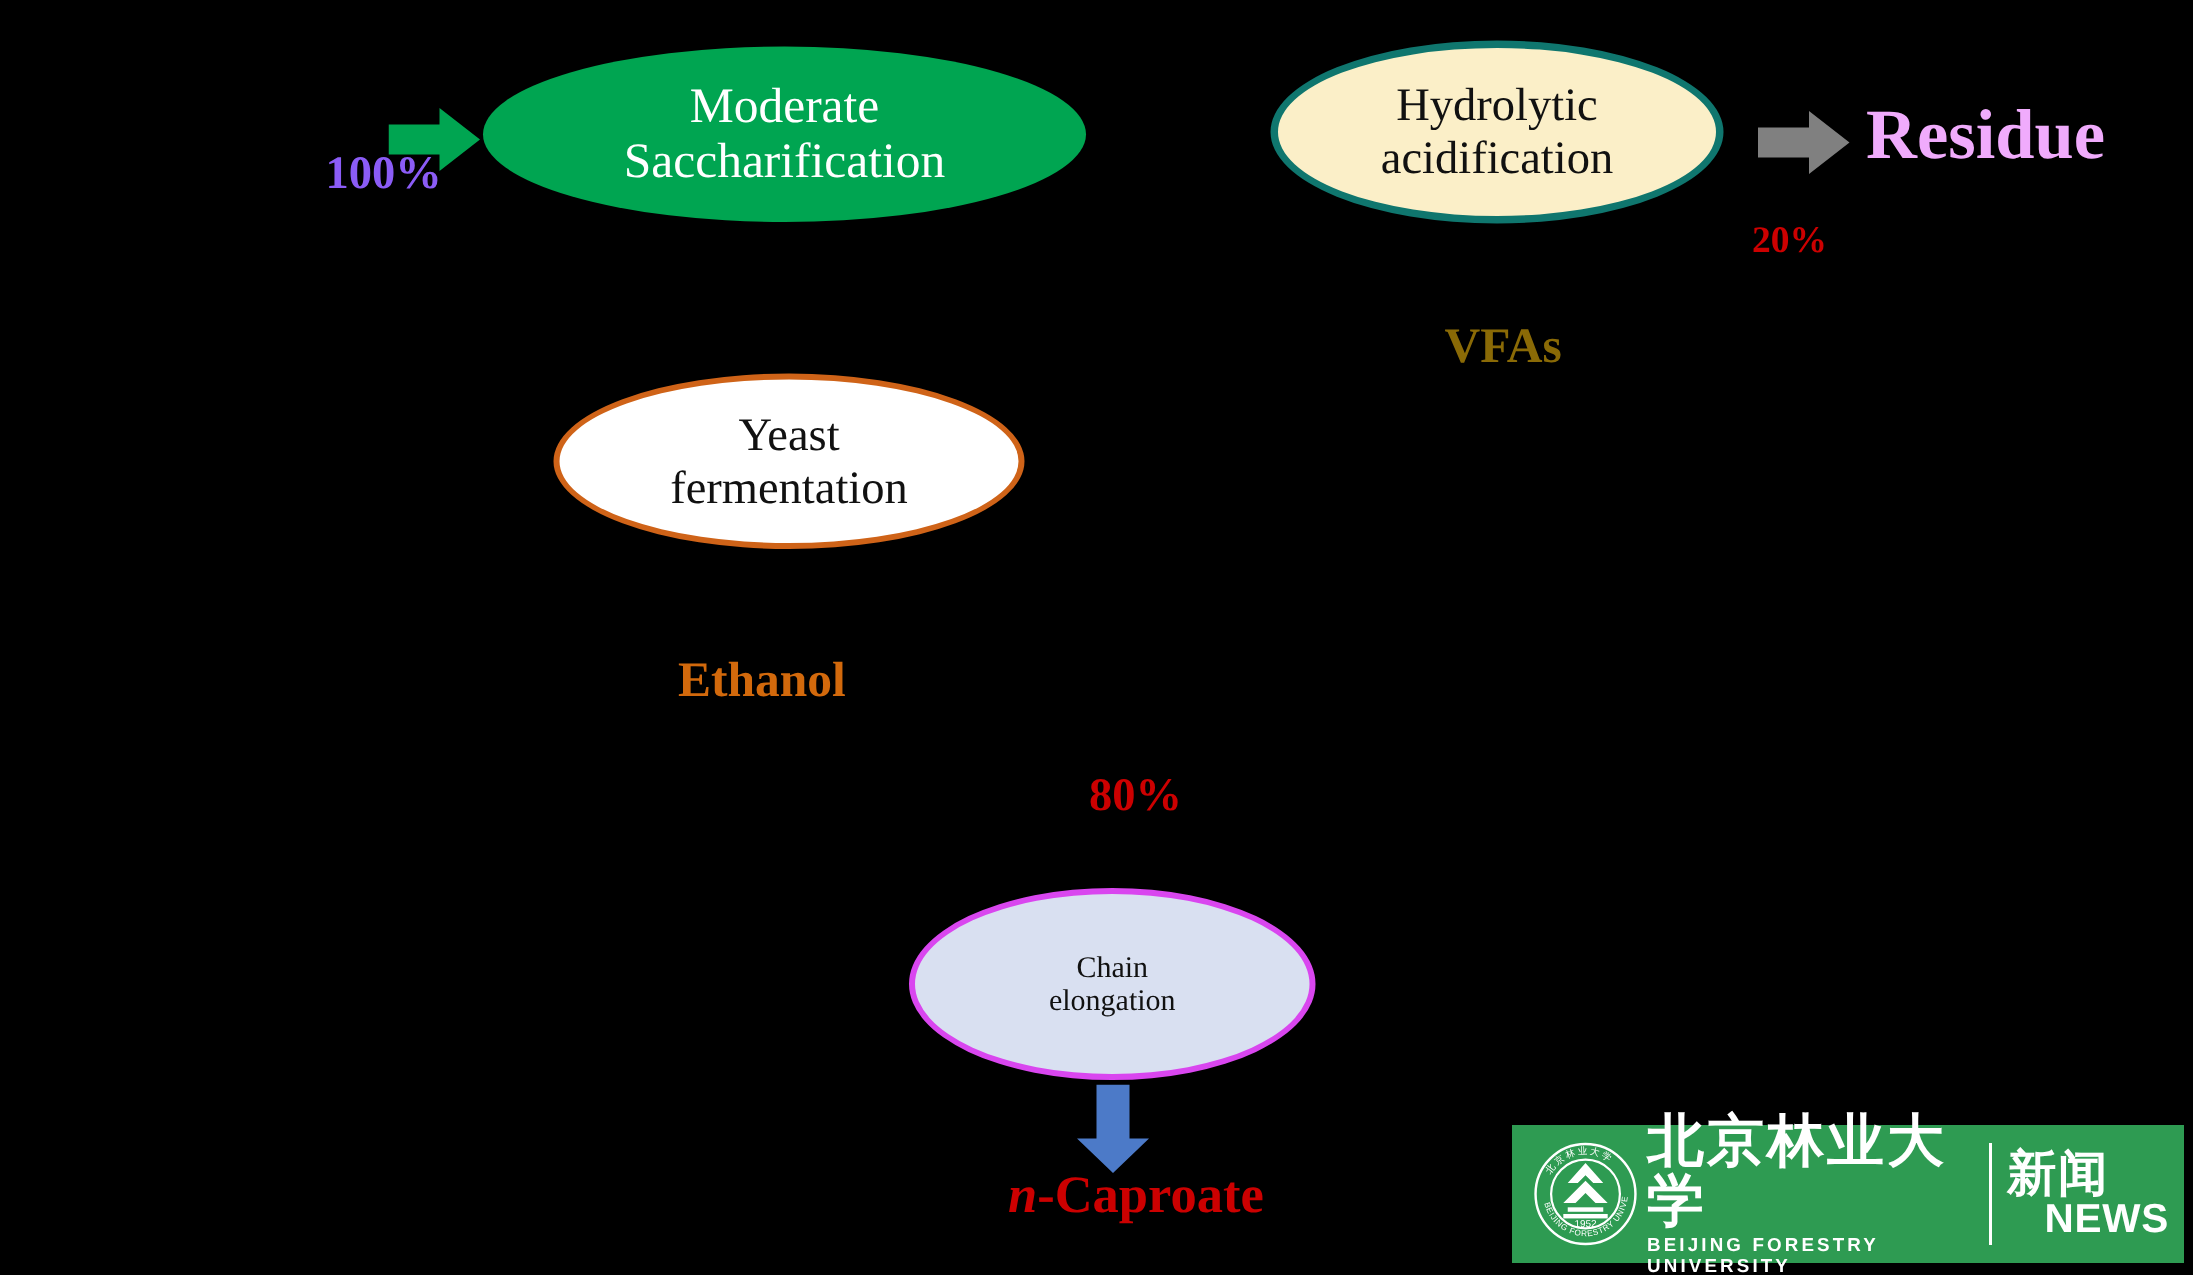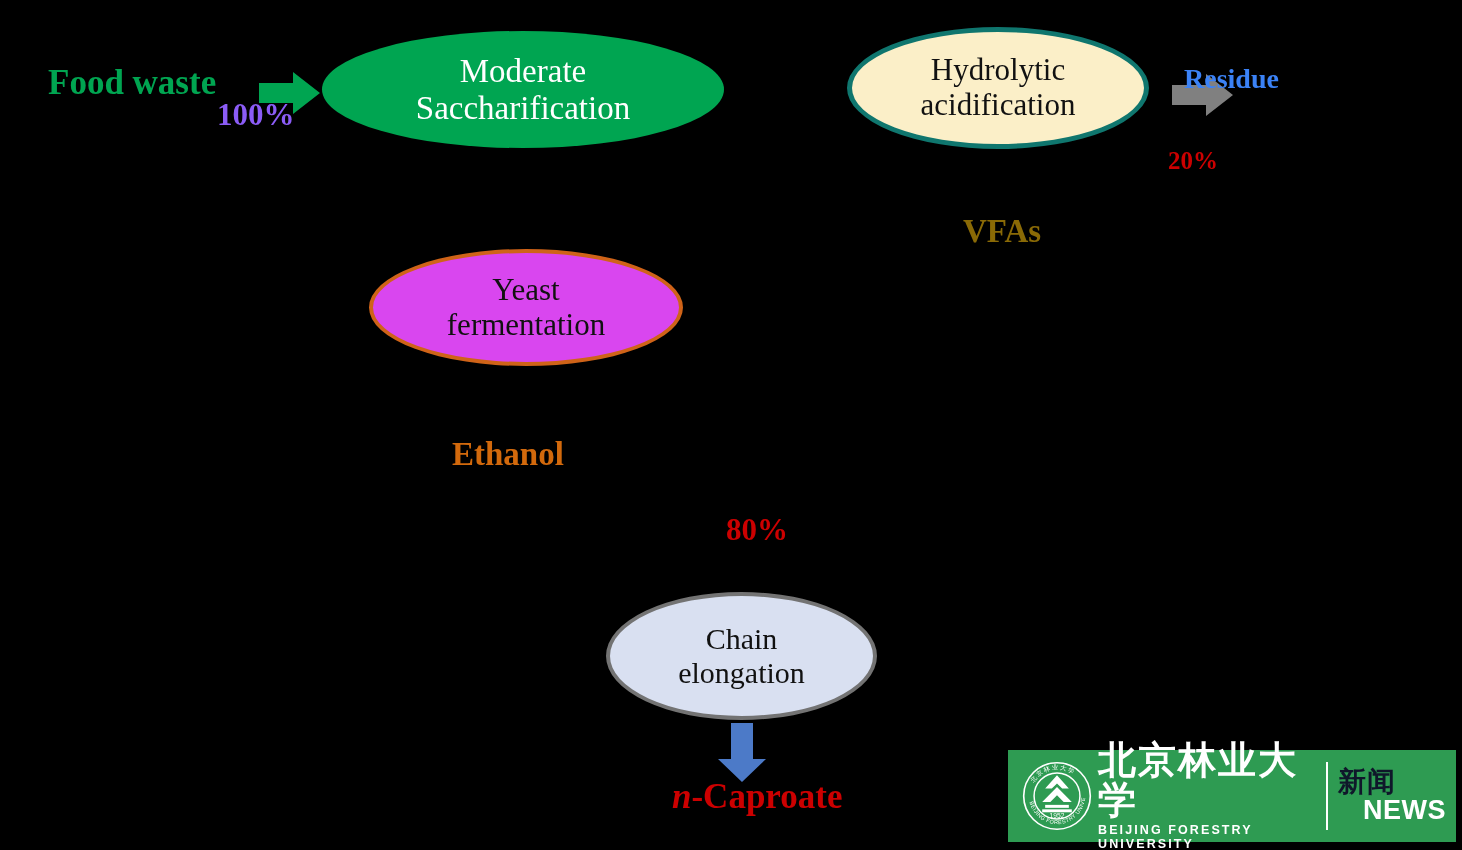--- a/index.html
+++ b/index.html
@@ -40,55 +40,55 @@
   .node-hydrolytic {
     left: 847px; top: 27px; width: 302px; height: 122px;
     background: #FBEFC8;
     color: #111111;
     font-size: 31px;
     border: 5px solid #0f766e;
   }
 
   .node-yeast {
     left: 369px; top: 249px; width: 314px; height: 117px;
-    background: #d946ef;
+    background: #ffffff;
     color: #111111;
     font-size: 31px;
     border: 4px solid #CF6318;
   }
 
   .node-chain {
     left: 606px; top: 592px; width: 271px; height: 128px;
     background: #D9E0F1;
     color: #111111;
-    font-size: 30px;
-    border: 4px solid #737373;
+    font-size: 20px;
+    border: 4px solid #d946ef;
   }
 
   
   .label {
     position: absolute;
     font-weight: bold;
     white-space: nowrap;
   }
 
   .lbl-foodwaste {
     left: 48px; top: 63px;
     font-size: 35px;
     color: #00A551;
   }
   .lbl-pct100 {
     left: 217px; top: 97px;
     font-size: 31px;
     color: #8b5cf6;
   }
   .lbl-residue {
-    left: 1184px; top: 63px;
-    font-size: 28px;
-    color: #3b82f6;
+    left: 1244px; top: 63px;
+    font-size: 47px;
+    color: #f0abfc;
   }
   .lbl-pct20 {
     left: 1168px; top: 119px;
     font-size: 25px;
     color: #CC0000;
     margin-top: 28px;
   }
   .lbl-vfas {
     left: 963px; top: 213px;
     font-size: 33px;
@@ -167,43 +167,42 @@
     margin: 0 10px;
   }
   .logo-news {
     flex: 0 0 auto;
     display: flex;
     flex-direction: column;
     align-items: flex-start;
     justify-content: center;
   }
   .logo-news-cn {
-    color: #0f172a;
-    font-size: 28px;
+    color: #ffffff;
+    font-size: 33px;
     font-weight: bold;
     line-height: 1.0;
     letter-spacing: 1px;
     font-family: "DejaVu Sans", sans-serif;
   }
   .logo-news-en {
     color: #ffffff;
     font-size: 27px;
     font-weight: bold;
     line-height: 1.05;
     letter-spacing: 0.5px;
     font-family: "Liberation Sans", sans-serif;
     margin-left: 25px;
   }
 </style>
 </head>
 <body>
 
 <div id="stage">
 
-  <div class="label lbl-foodwaste">Food waste</div>
 
   <div class="arrow arrow-fw">
     <svg width="62" height="46" viewBox="0 0 62 46" aria-hidden="true">
       <polygon points="0,13 34,13 34,2 61,23 34,44 34,33 0,33" fill="#00A551"></polygon>
     </svg>
   </div>
 
   <div class="label lbl-pct100">100%</div>
 
   <div class="node node-saccharification">

